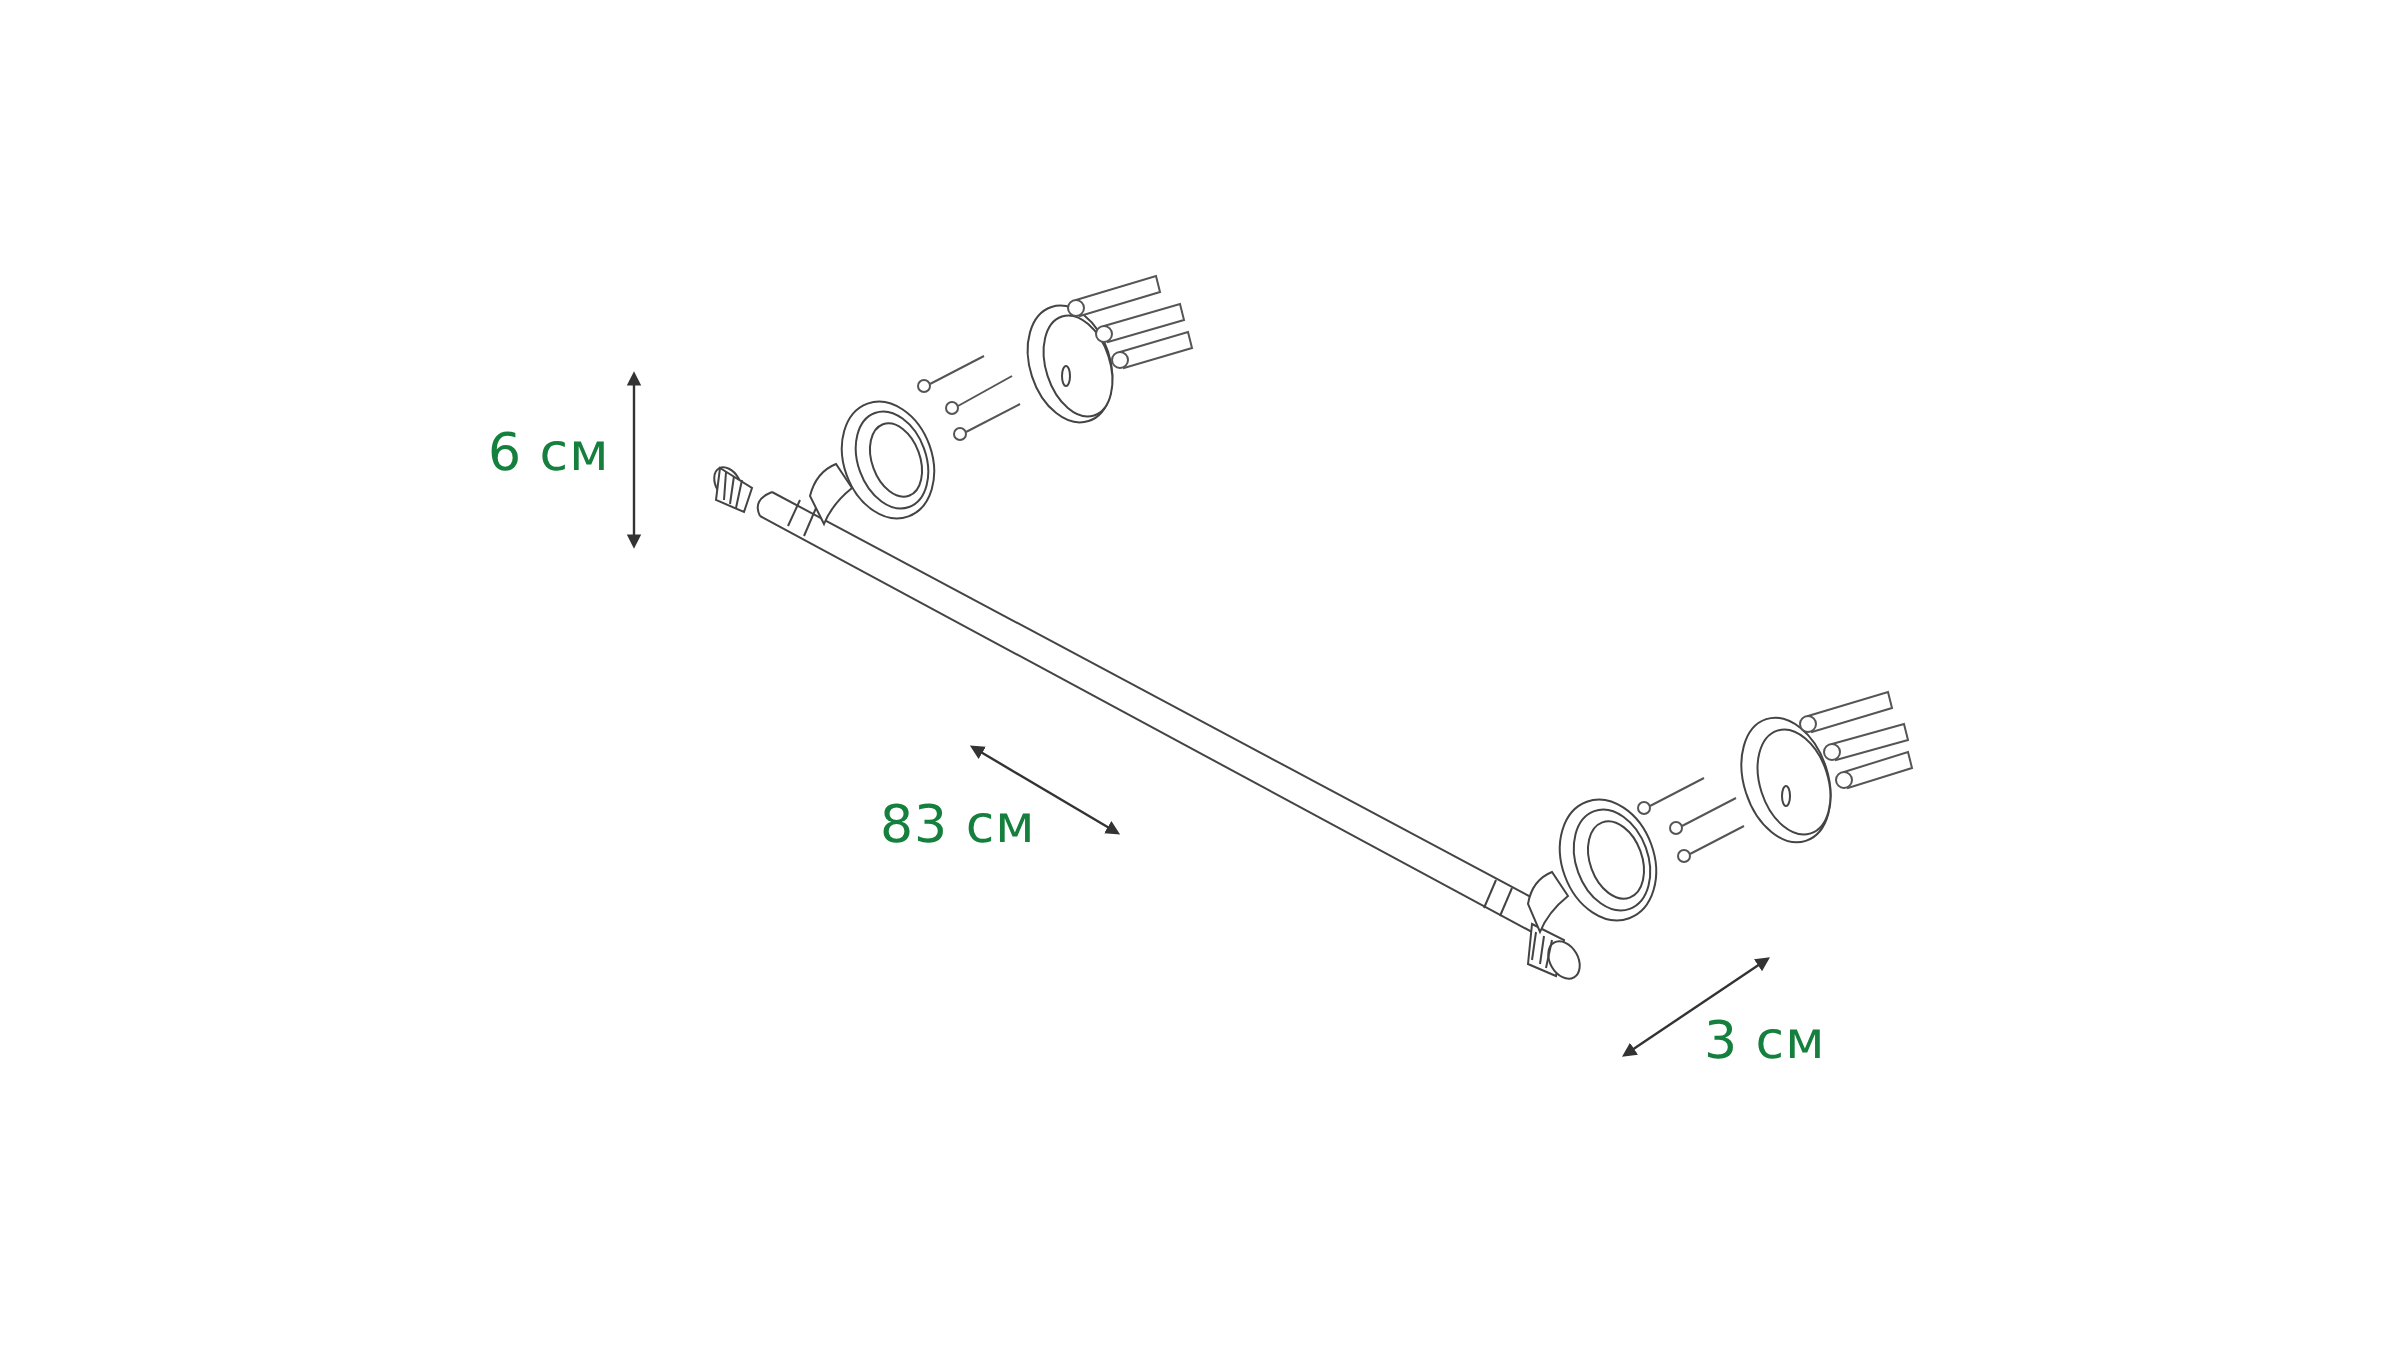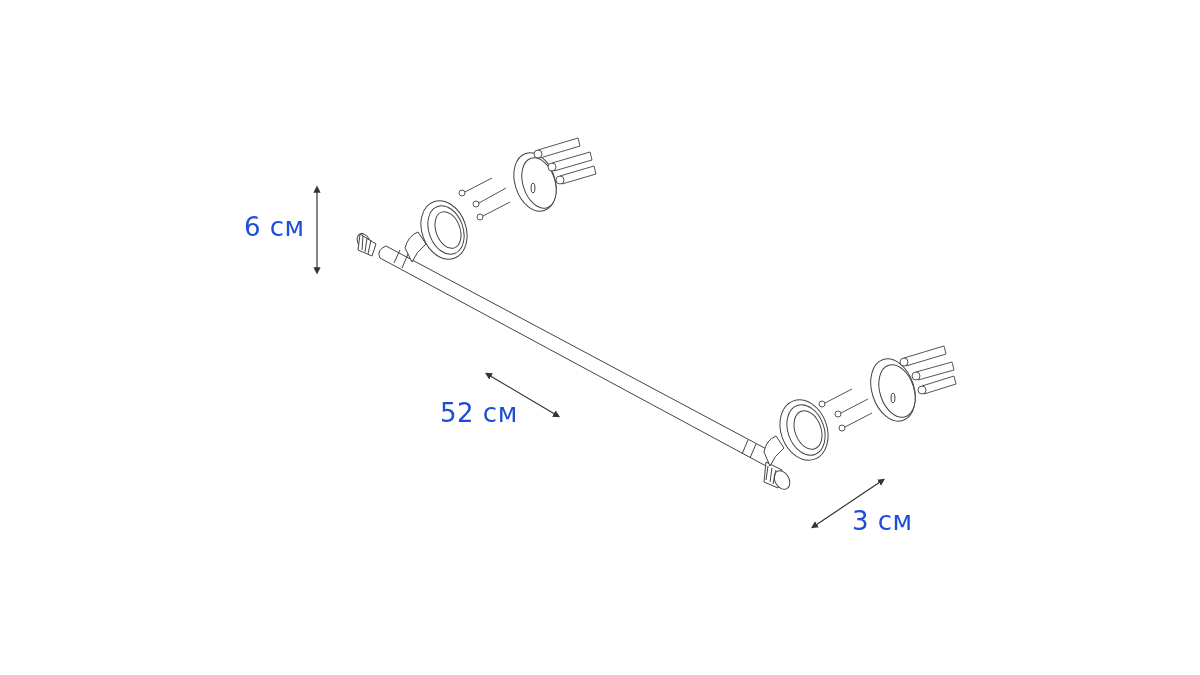--- a/index.html
+++ b/index.html
@@ -1,18 +1,18 @@
 <!DOCTYPE html>
 <html><head>
 <meta charset="utf-8">
 <style>
   html, body { margin:0; padding:0; background:#ffffff; }
   body { width:1200px; height:675px; position:relative; overflow:hidden;
          font-family:"DejaVu Sans", sans-serif; }
-  .label { position:absolute; font-size:26px; color:#1d4ed8; letter-spacing:0.5px; }
+  .label { position:absolute; font-size:26px; color:#15803d; letter-spacing:0.5px; }
   svg { position:absolute; left:0; top:0; }
 </style>
 </head>
 <body>
 
 <svg width="1200" height="675" viewBox="0 0 1200 675">
   <defs>
     <marker id="arr" markerWidth="8" markerHeight="8" refX="4" refY="4" orient="auto-start-reverse">
       <path d="M0,1 L6,4 L0,7 Z" fill="#333"></path>
     </marker>
@@ -113,14 +113,14 @@
     <path d="M904,358 L944,346 L946,354 L906,366 Z"></path>
       <circle cx="904" cy="362" r="4"></circle>
     <path d="M916,372 L952,362 L954,370 L918,380 Z"></path>
       <circle cx="916" cy="376" r="4"></circle>
     <path d="M922,386 L954,376 L956,384 L924,394 Z"></path>
       <circle cx="922" cy="390" r="4"></circle>
   </g>
 </svg>
 
 <div class="label" style="left:244px; top:212px;">6 см</div>
-<div class="label" style="left:440px; top:398px;">52 см</div>
+<div class="label" style="left:440px; top:398px;">83 см</div>
 <div class="label" style="left:852px; top:506px;">3 см</div>
 
 </body></html>

